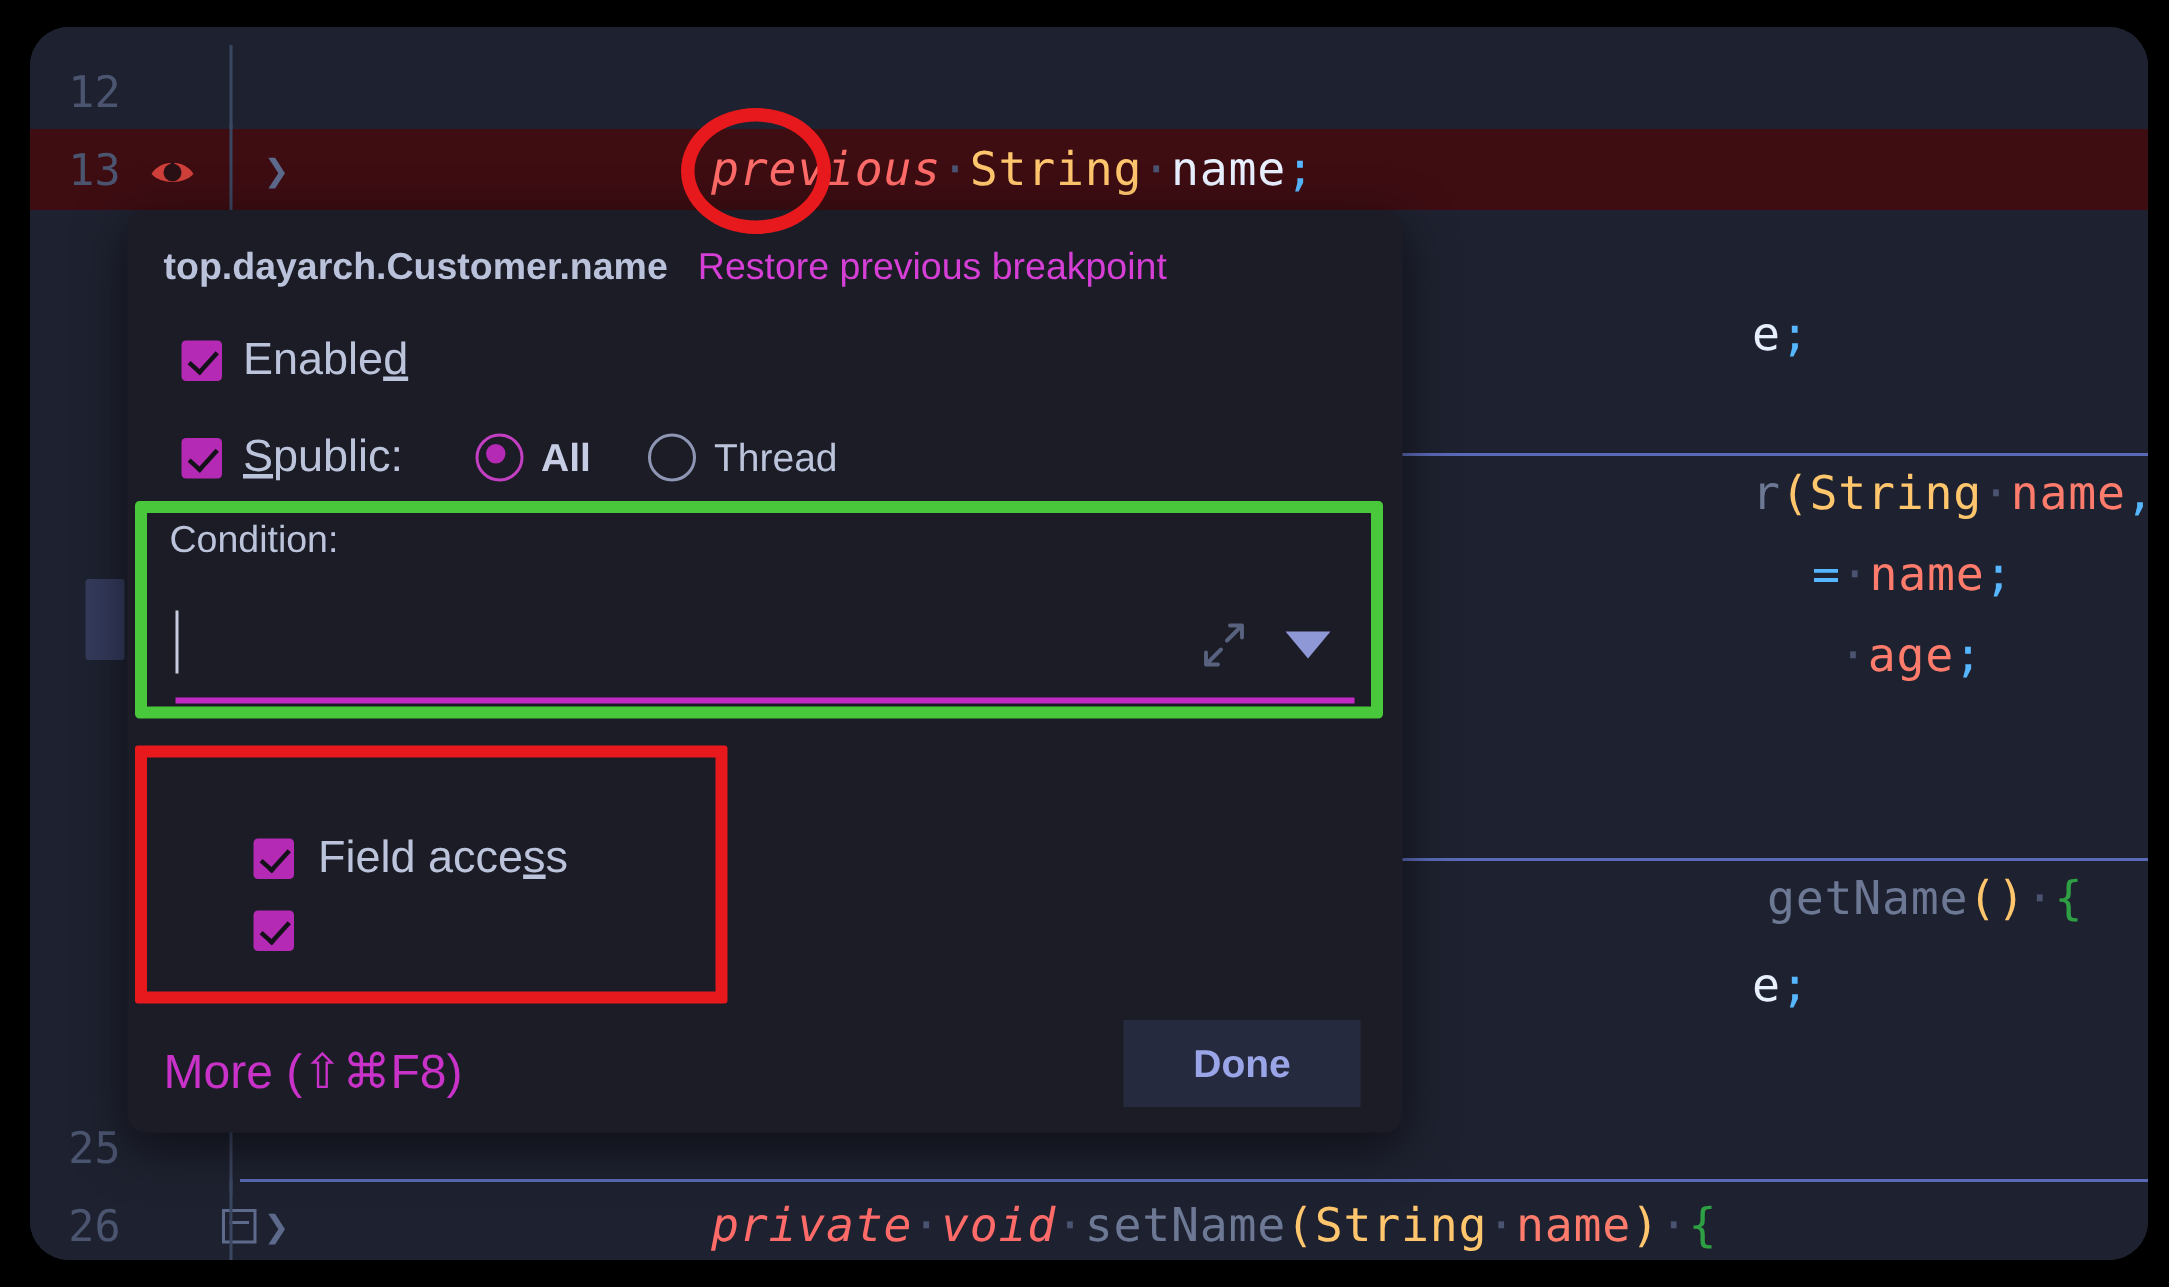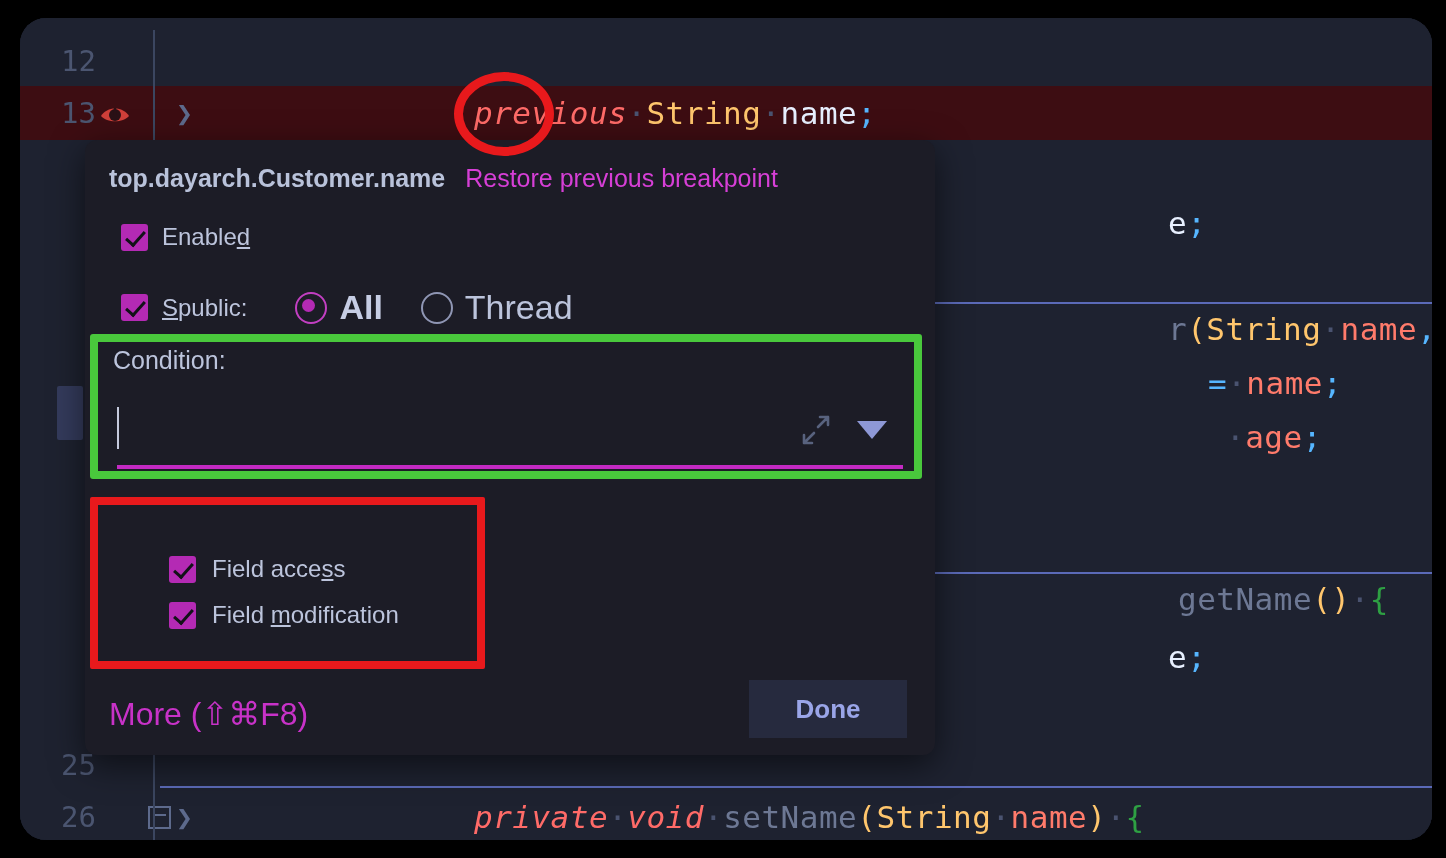--- a/index.html
+++ b/index.html
@@ -60,21 +60,21 @@
     display: flex;
     align-items: center;
     justify-content: flex-start;
     position: relative;
   }
   .lineno {
     color: #4b5570;
     font-family: "DejaVu Sans Mono", monospace;
     font-size: 29px;
     width: 76px;
-    text-align: right;
+    text-align: center;
     padding-left: 10px;
     box-sizing: border-box;
   }
   .gutter-sep {
     position: absolute;
     left: 133px;
     top: -4px;
     bottom: -4px;
     width: 2px;
     background: #3b4660;
@@ -236,21 +236,21 @@
     left: 9px;
     top: 3px;
     width: 8px;
     height: 16px;
     border: solid #121218;
     border-width: 0 3.5px 3.5px 0;
     transform: rotate(42deg);
   }
   .cb-label {
     color: #bcc4dc;
-    font-size: 24px;
+    font-size: 30px;
   }
   .u { text-decoration: underline; }
 
   .radio-group {
     display: flex;
     align-items: center;
     gap: 38px;
     margin-left: 34px;
   }
   .radio {
@@ -274,21 +274,21 @@
     width: 13px;
     height: 13px;
     border-radius: 50%;
     background: #b42ab4;
   }
   .radio-dot.off {
     border-color: #8f96b4;
   }
   .radio-label {
     color: #bcc4dc;
-    font-size: 34px;
+    font-size: 26px;
   }
   .radio-label.bold { font-weight: bold; color: #c6cde4; }
 
   
   .annot-green {
     position: absolute;
     left: 5px;
     top: 194px;
     width: 832px;
     height: 145px;
@@ -577,21 +577,20 @@
         </div>
         <div class="annot-green"></div>
 
         <div class="watch-items">
           <div class="watch-item">
             <span class="cb"></span>
             <span class="cb-label">Field acce<span class="u">s</span>s</span>
           </div>
           <div class="watch-item">
             <span class="cb"></span>
-            <span class="cb-label">Field <span class="u">m</span>odification</span>
           </div>
         </div>
         <div class="annot-red"></div>
 
         <span class="more-link">More (⇧⌘F8)</span>
         <button class="done-btn">Done</button>
       </div>
 
       <div class="annot-ellipse"></div>
 

